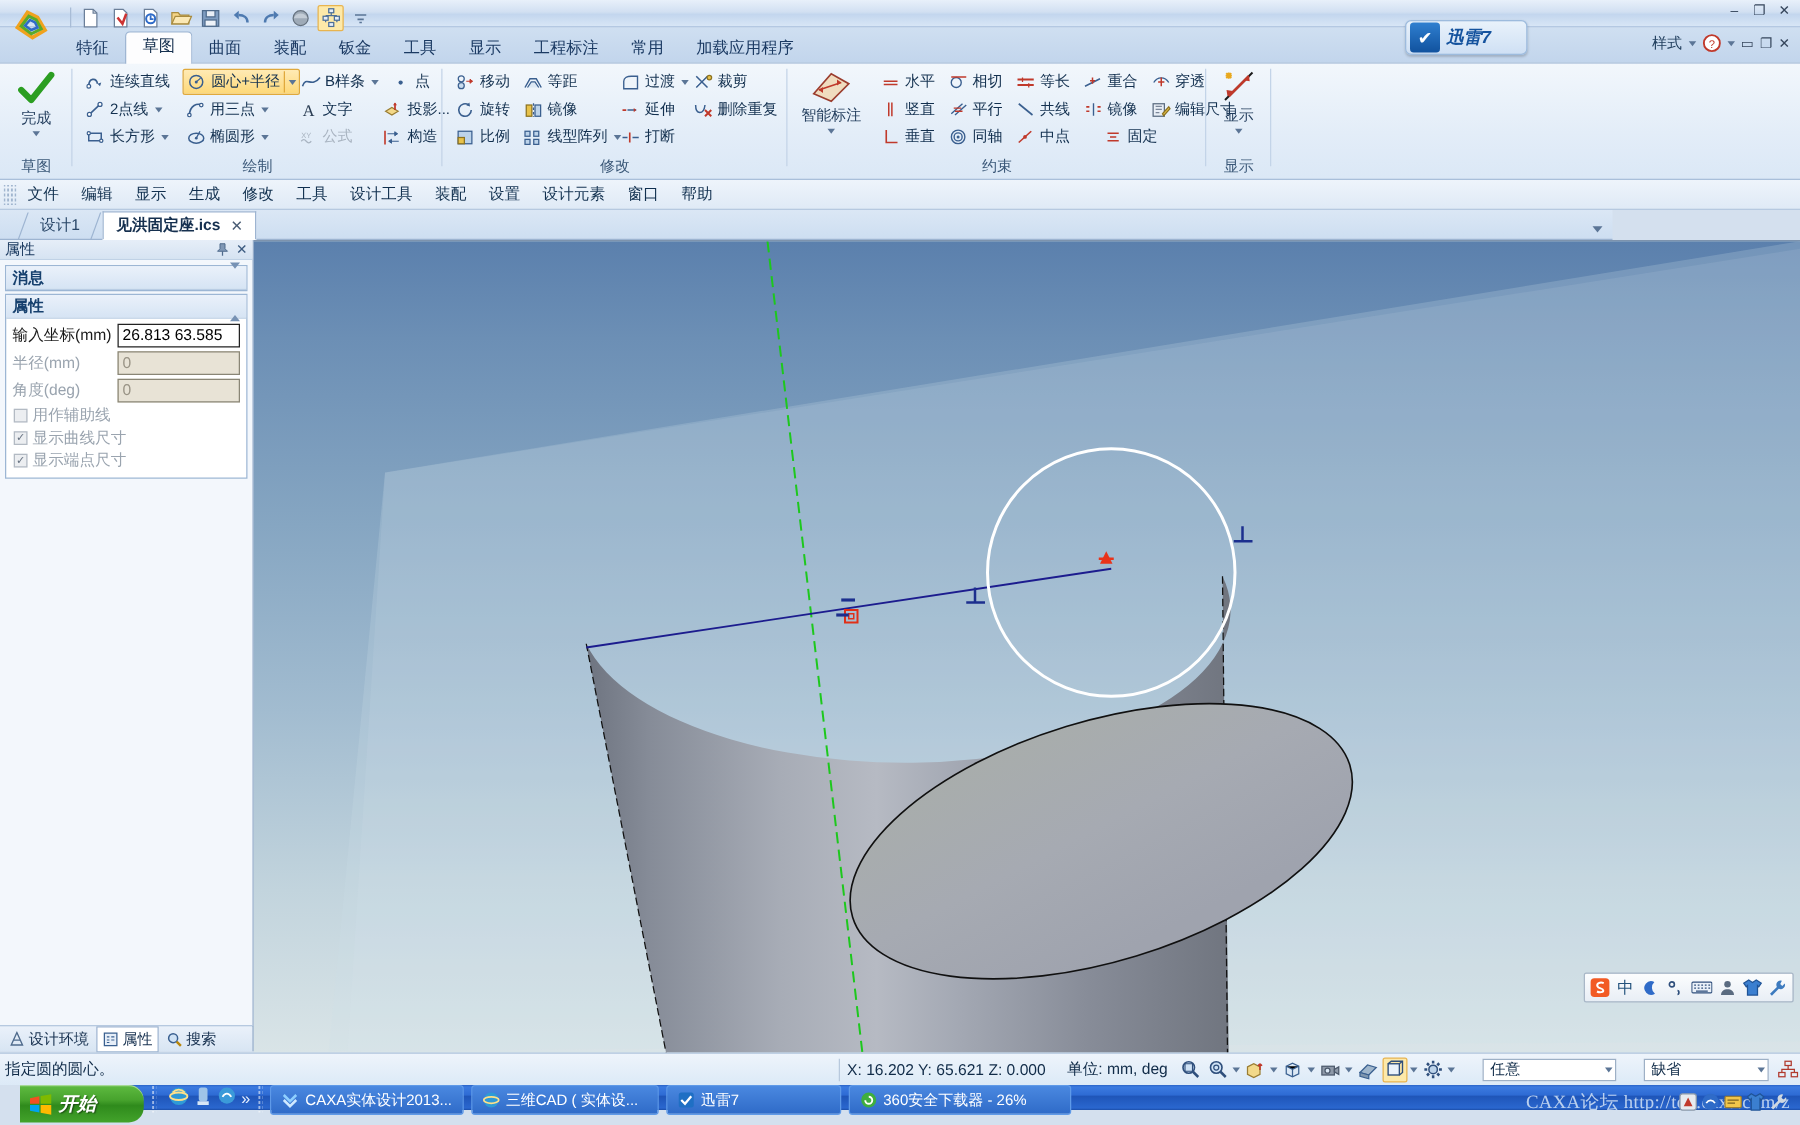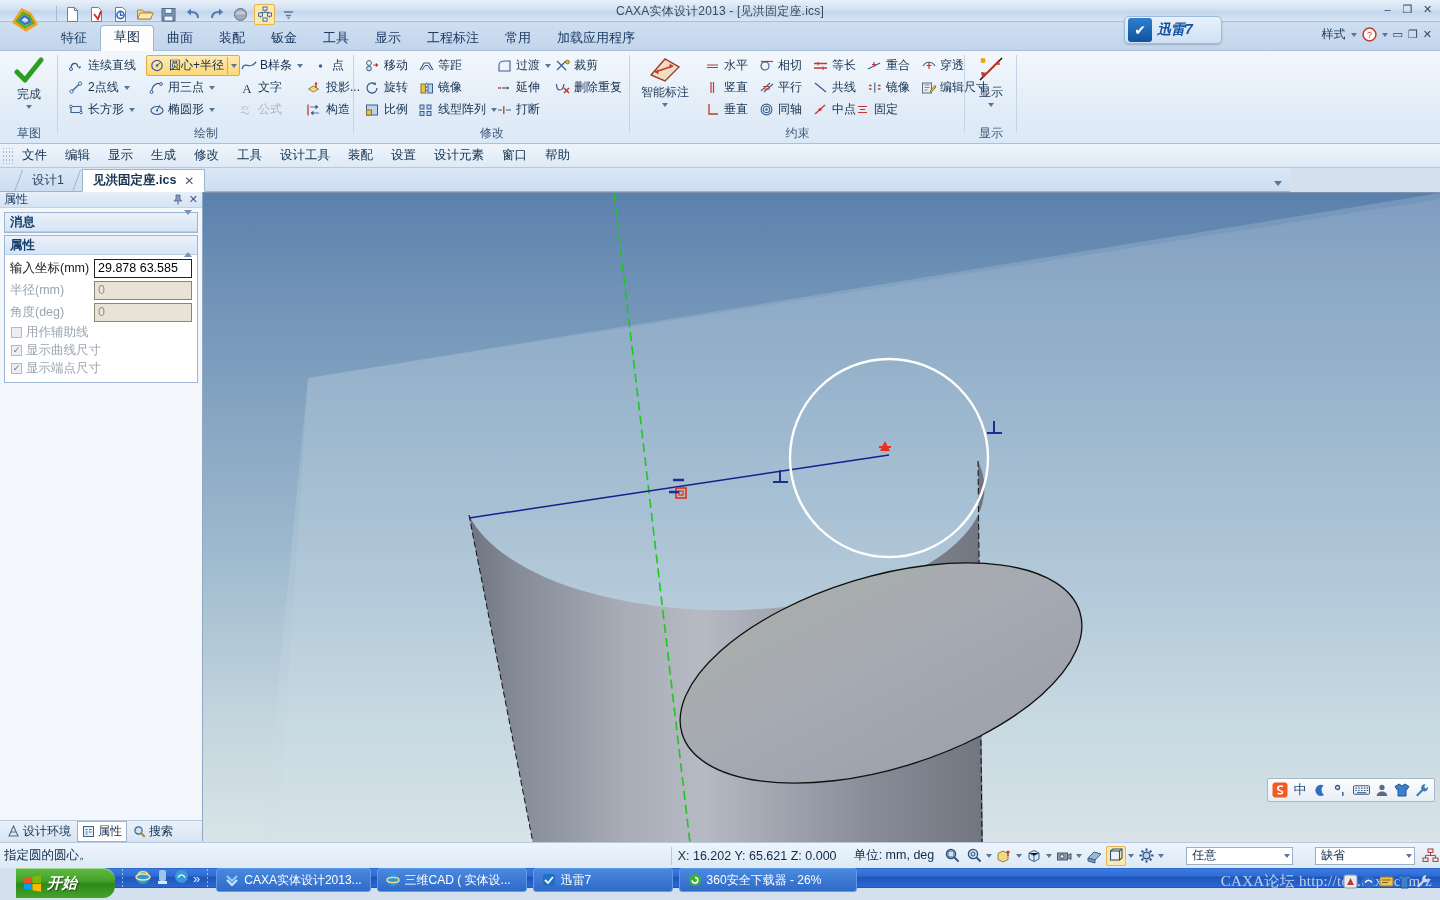--- a/index.html
+++ b/index.html
@@ -235,21 +235,20 @@
     font-family:"Liberation Serif",serif; opacity:.88; letter-spacing:.3px;
   }
   .tray{ position:absolute; right:10px; top:874px; display:flex; gap:3px; align-items:center;}
 </style>
 </head>
 <body>
 
 <div class="app">
 
   <div class="titlebar">
-    <div class="title-text">CAXA实体设计2013 - [见洪固定座.ics]</div>
     <div class="winbtns">
       <div class="winbtn">–</div>
       <div class="winbtn">❐</div>
       <div class="winbtn">✕</div>
     </div>
   </div>
 
   <div class="applogo">
     <svg width="34" height="34" viewBox="0 0 34 34">
       <path d="M6 20 L14 8 L22 12 L28 22 L18 28 Z" fill="none" stroke="#f0a21e" stroke-width="3"></path>
@@ -734,21 +733,21 @@
       </div>
       <div class="ritem" style="left:180px; top:48px;">
         <span class="ic">
             <svg width="16" height="13" viewBox="0 0 16 13">
               <path d="M2 11 L12 2" stroke="#c0392b" stroke-width="1.3"></path>
               <circle cx="7" cy="6.5" r="1.5" fill="#c0392b"></circle>
             </svg>
           </span>
         <span>中点</span>
       </div>
-      <div class="ritem" style="left:222px; top:48px;text-align:right;">
+      <div class="ritem" style="left:250px; top:48px;text-align:right;">
         <span class="ic">
             <svg width="16" height="13" viewBox="0 0 16 13">
               <path d="M3 3.5h9M5 6.5h5M3 9.5h9" stroke="#c0392b" stroke-width="1.2"></path>
             </svg>
           </span>
         <span>固定</span>
       </div>
       <div class="glabel">约束</div>
       <div class="gsep"></div>
     </div>
@@ -824,21 +823,21 @@
       </div>
 
       <div class="sect">
         <div class="sect-hd">
           <span class="nm">属性</span>
           <span class="ch"><span class="chev-up"></span></span>
         </div>
         <div style="padding:2px 3px 5px 3px;">
           <div class="prow">
             <span class="plabel">输入坐标(mm)</span>
-            <span class="pinput">29.878 63.585</span>
+            <span class="pinput">26.813 63.585</span>
           </div>
           <div class="prow">
             <span class="plabel dis">半径(mm)</span>
             <span class="pinput dis">0</span>
           </div>
           <div class="prow">
             <span class="plabel dis">角度(deg)</span>
             <span class="pinput dis">0</span>
           </div>
 

